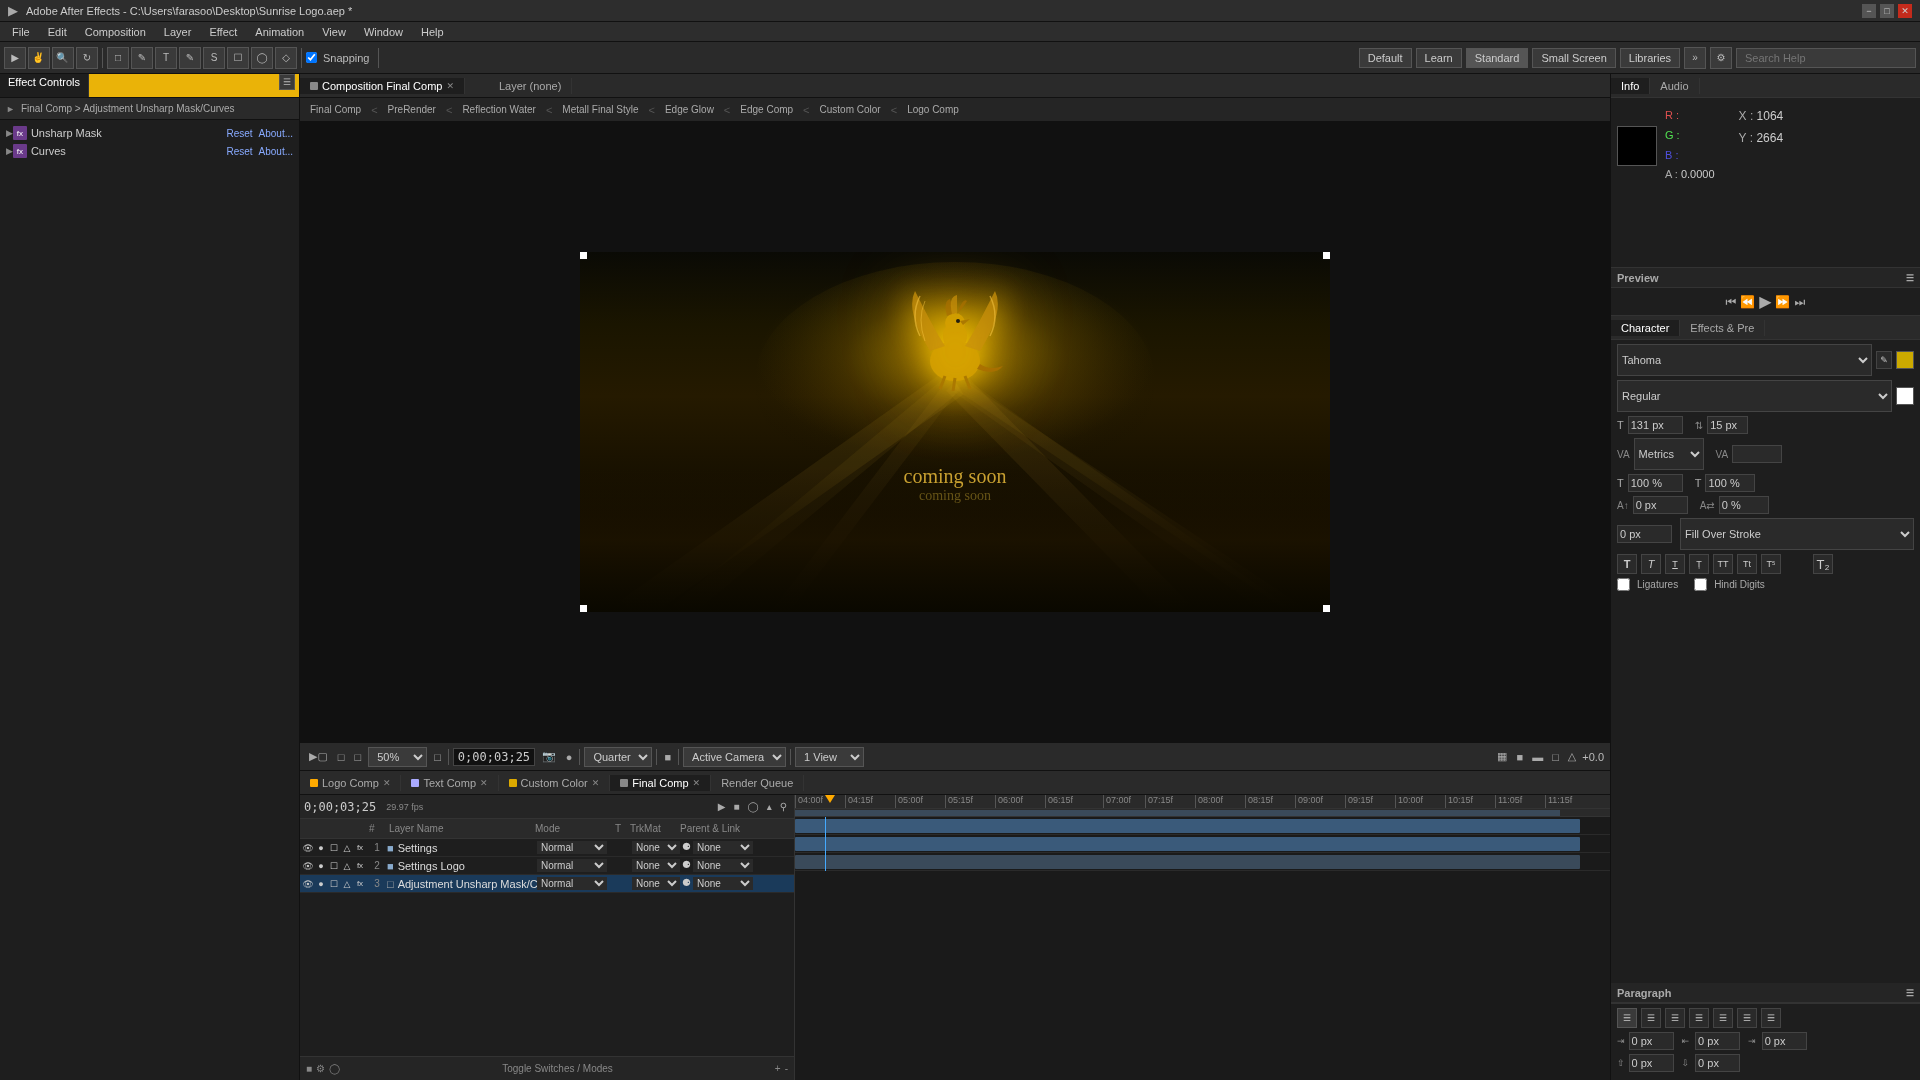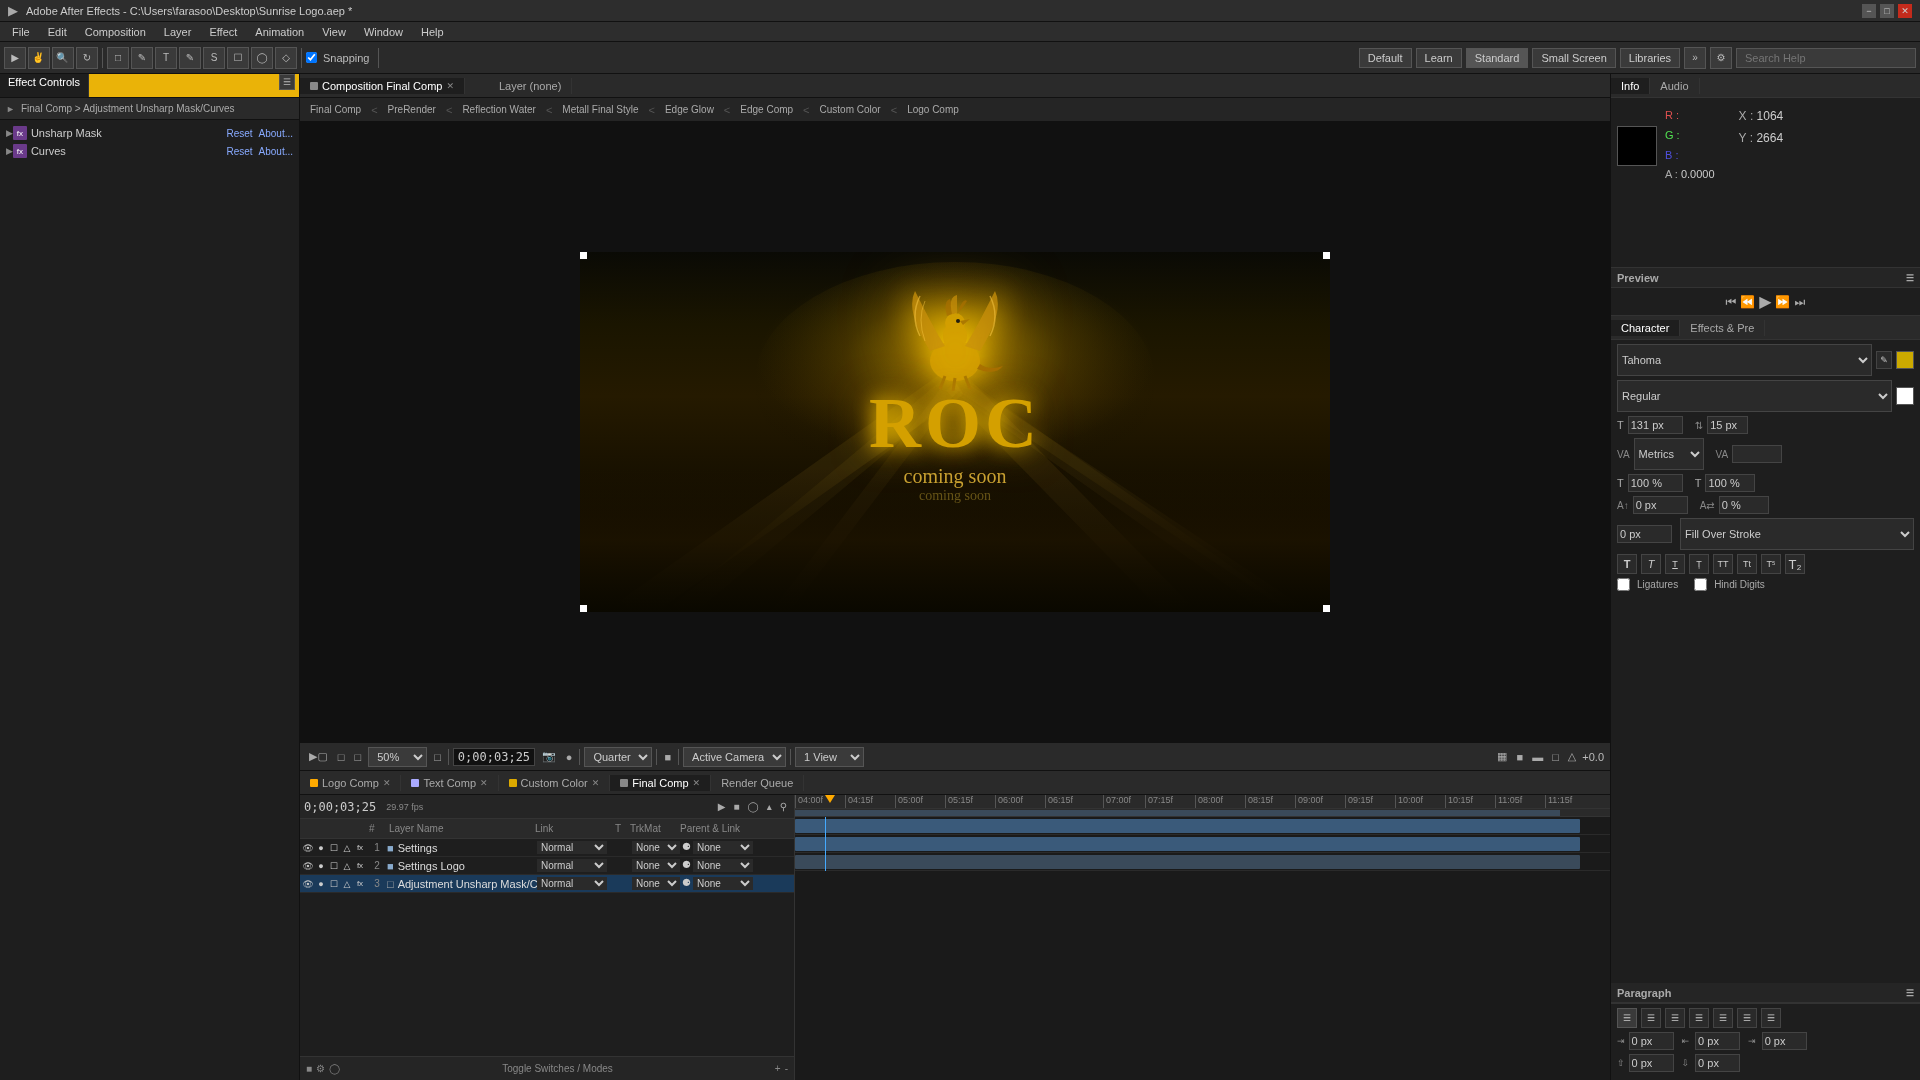--- a/index.html
+++ b/index.html
@@ -327,21 +327,20 @@
                 <path d="M82,88 Q100,95 108,85 Q95,90 85,83" fill="#aa7000"></path>
 
                 <line x1="50" y1="95" x2="45" y2="108" stroke="#aa7700" stroke-width="3"></line>
                 <line x1="60" y1="97" x2="58" y2="110" stroke="#aa7700" stroke-width="3"></line>
                 <line x1="70" y1="95" x2="75" y2="108" stroke="#aa7700" stroke-width="3"></line>
               </g>
             </svg>
           </div>
 
           <div class="roc-text">
-            <div class="roc-title">ROC</div>
             <div class="coming-soon">coming soon</div>
             <div class="coming-soon2">coming soon</div>
           </div>
 
           <div class="viewer-corner corner-tl"></div>
           <div class="viewer-corner corner-tr"></div>
           <div class="viewer-corner corner-bl"></div>
           <div class="viewer-corner corner-br"></div>
         </div>
       </div>
@@ -421,21 +420,21 @@
               <button class="lctrl-btn">■</button>
               <button class="lctrl-btn">◯</button>
               <button class="lctrl-btn">▴</button>
               <button class="lctrl-btn">⚲</button>
             </div>
           </div>
           <div id="layer-headers">
             <div class="lh-icon-area"></div>
             <div class="lh-num">#</div>
             <div class="lh-name">Layer Name</div>
-            <div class="lh-mode">Link</div>
+            <div class="lh-mode">Mode</div>
             <div class="lh-t">T</div>
             <div class="lh-trimat">TrkMat</div>
             <div class="lh-parent">Parent &amp; Link</div>
           </div>
           <div id="layers-list">
 
             <div class="layer-row">
               <div class="lr-icons">
                 <span class="lr-eye">👁</span>
                 <span class="lr-eye">●</span>
@@ -673,21 +672,21 @@
       </div>
 
       <div class="char-row">
         <button style="width:20px;height:20px;background:#2a2a2a;border:1px solid #444;color:#ccc;font-weight:bold;cursor:pointer;font-size:11px;">T</button>
         <button style="width:20px;height:20px;background:#2a2a2a;border:1px solid #444;color:#ccc;cursor:pointer;font-size:11px;font-style:italic;"><em>T</em></button>
         <button style="width:20px;height:20px;background:#2a2a2a;border:1px solid #444;color:#ccc;cursor:pointer;font-size:9px;text-decoration:underline;">T</button>
         <button style="width:20px;height:20px;background:#2a2a2a;border:1px solid #444;color:#ccc;cursor:pointer;font-size:9px;">Ț</button>
         <button style="width:20px;height:20px;background:#2a2a2a;border:1px solid #444;color:#ccc;cursor:pointer;font-size:9px;">TT</button>
         <button style="width:20px;height:20px;background:#2a2a2a;border:1px solid #444;color:#ccc;cursor:pointer;font-size:9px;">Tt</button>
         <button style="width:20px;height:20px;background:#2a2a2a;border:1px solid #444;color:#ccc;cursor:pointer;font-size:9px;">T⁵</button>
-        <button style="width:20px;height:20px;background:#2a2a2a;border:1px solid #444;color:#ccc;cursor:pointer;font-size:13px;">T₂</button>
+        <button style="width:20px;height:20px;background:#2a2a2a;border:1px solid #444;color:#ccc;cursor:pointer;font-size:13px;margin-left:28px;">T₂</button>
       </div>
 
       <div class="char-row">
         <input type="checkbox" style="">
         <span style="font-size:10px;color:#aaa;margin-left:3px;">Ligatures</span>
         <input type="checkbox" style="margin-left: 12px;">
         <span style="font-size:10px;color:#aaa;margin-left:3px;">Hindi Digits</span>
       </div>
     </div>
 

